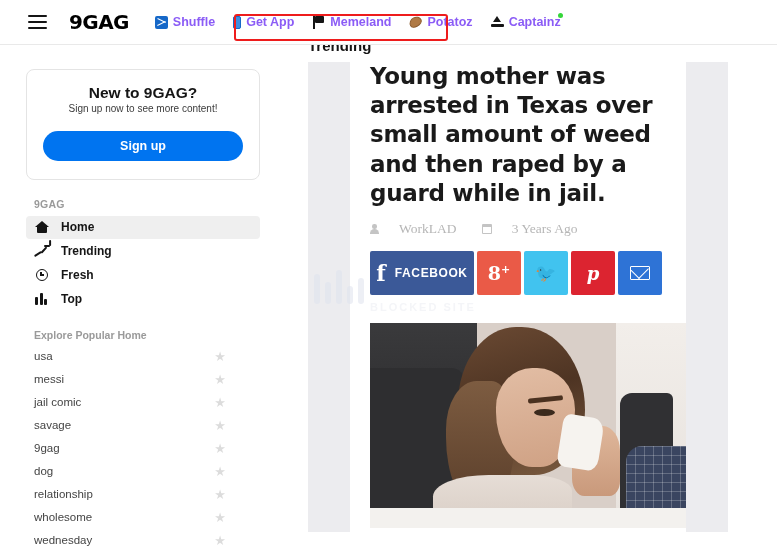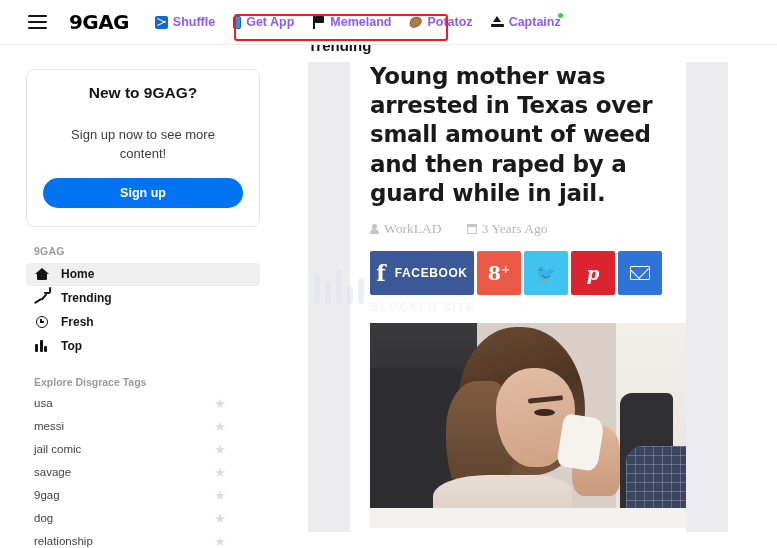--- a/index.html
+++ b/index.html
@@ -128,22 +128,22 @@
   .signup-card {
     margin: 12px 30px 0 26px;
     border: 1px solid #e4e4e4;
     border-radius: 8px;
     padding: 14px 16px 18px;
     text-align: center;
     background: #fff;
   }
   .signup-title { font-size: 15.5px; font-weight: bold; color: #151515; }
   .signup-sub {
-    font-size: 13px; color: #3b3b3b; line-height: 1.45;
-    margin-top: 24px; padding: 0 6px;
+    font-size: 10px; color: #3b3b3b; line-height: 1.45;
+    margin-top: 0; padding: 0 6px;
   }
   .signup-btn {
     margin-top: 14px;
     background: #0074f0;
     color: #fff;
     font-size: 12.5px; font-weight: bold;
     border: none; border-radius: 20px;
     height: 30px; width: 100%;
     cursor: pointer;
     font-family: "Liberation Sans", sans-serif;
@@ -271,21 +271,21 @@
     line-height: 1.27;
     color: #1a1a1a;
     letter-spacing: -0.3px;
   }
   .meta {
     margin-top: 11px;
     font-family: "Liberation Serif", serif;
     font-size: 13.5px; color: #b6b6b6;
     line-height: 1.55;
   }
-  .meta span.mi { display: inline-flex; align-items: center; gap: 5px; margin-right: 22px; }
+  .meta span.mi { display: inline-flex; align-items: center; gap: 20px; margin-right: 22px; }
   .mi-person {
     width: 9px; height: 10px; position: relative; flex: none;
   }
   .mi-person::before {
     content: ""; position: absolute; left: 2.2px; top: 0;
     width: 4.5px; height: 4.5px; border-radius: 50%; background: #c4c4c4;
   }
   .mi-person::after {
     content: ""; position: absolute; left: 0; bottom: 0.5px;
     width: 9px; height: 4.5px; border-radius: 4.5px 4.5px 0 0; background: #c4c4c4;
@@ -476,21 +476,21 @@
     <span class="glyph">
         <span class="ic-bars">
           <i></i>
           <i></i>
           <i></i>
         </span>
       </span>
     <span>Top</span>
   </div>
 
-  <div class="tags-label">Explore Disgrace Tags</div>
+  <div class="tags-label">Explore Popular Home</div>
 
   <div class="tagrow">
     <span>usa</span>
     <span class="star">★</span>
   </div>
   <div class="tagrow">
     <span>messi</span>
     <span class="star">★</span>
   </div>
   <div class="tagrow">

